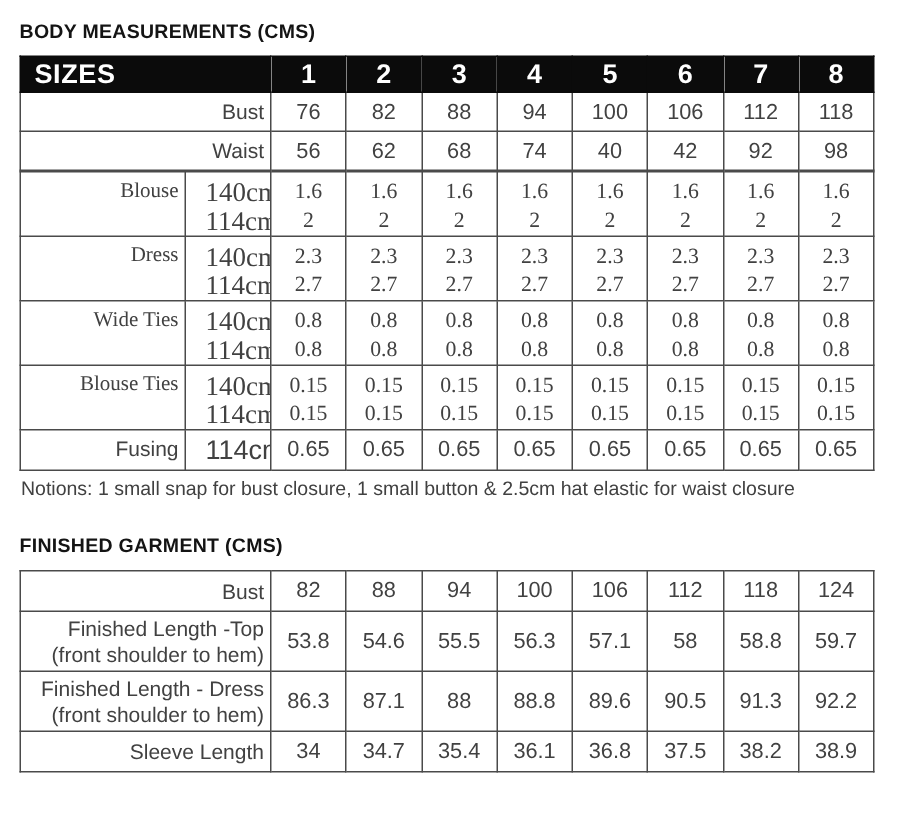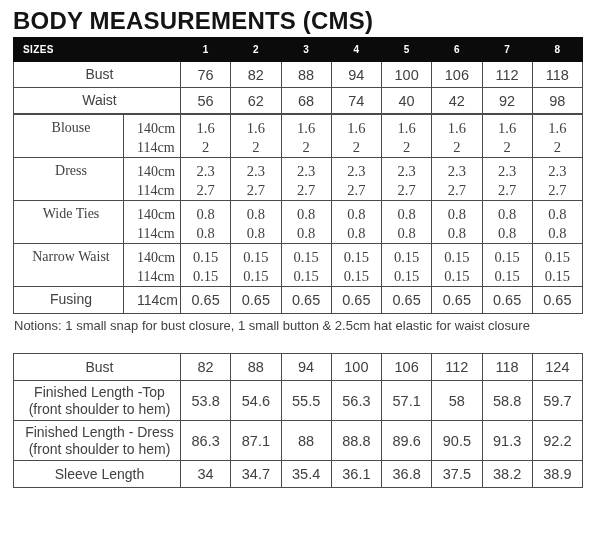--- a/index.html
+++ b/index.html
@@ -14,49 +14,49 @@
   html, body { margin: 0; padding: 0; }
   body {
     width: 600px; height: 550px;
     background: var(--page-bg);
     font-family: "Liberation Sans", sans-serif;
     color: var(--text);
     overflow: hidden;
   }
   .wrap { padding: 10px 0 0 13px; }
   .sec-title {
-    font-size: 24px; line-height: 22px; font-weight: 700;
+    font-size: 13px; line-height: 22px; font-weight: 700;
     color: var(--title); margin: 0 0 5px 0; letter-spacing: 0.2px;
   }
   .sec-title.mt { margin-top: 4px; }
   .sec-title.mt2 { margin-top: 2px; }
   table {
     border-collapse: collapse; table-layout: fixed;
     width: 570px; background: #fff;
   }
   td, th {
     border: 1px solid var(--border);
     font-size: 14.5px; font-weight: 400;
     text-align: center; vertical-align: middle;
     padding: 0; color: var(--text); overflow: hidden;
   }
   tr.h24 { height: 24px; } tr.h25 { height: 26px; }
   tr.h42 { height: 42px; font-family: Liberation Serif, serif; } tr.h27 { height: 27px; }
   tr.h40 { height: 40px; margin-top: 12px; }
   th {
     background: var(--header-bg); color: var(--header-text);
-    border-color: var(--header-bg); font-weight: 700; font-size: 10px;
+    border-color: var(--header-bg); font-weight: 700; font-size: 18px;
   }
   th.lbl { text-align: left; padding-left: 9px; letter-spacing: 0.4px; }
   td.lbl {
-    text-align: center; padding-left: 9px; padding-right: 4px;
+    text-align: right; padding-left: 9px; padding-right: 4px;
     font-size: 14px; line-height: 17px;
   }
   .t2 td.lbl, .t2 td.wid, .t2 td.val { vertical-align: top; padding-top: 4px; }
-  .t2 td.wid { text-align: left; padding-left: 13px; font-size: 14px; }
+  .t2 td.wid { text-align: left; padding-left: 13px; font-size: 18px; }
   .t2 .ln { line-height: 19px; }
   .notions {
     font-size: 13px; line-height: 15px; color: var(--text);
     margin: 4px 0 20px 1px;
   }
 </style>
 </head>
 <body>
 
 <div class="wrap">
@@ -238,21 +238,21 @@
           <td class="val">
             <div class="ln">0.8</div>
             <div class="ln">0.8</div>
           </td>
           <td class="val">
             <div class="ln">0.8</div>
             <div class="ln">0.8</div>
           </td>
         </tr>
         <tr class="h42">
-          <td class="lbl">Narrow Waist</td>
+          <td class="lbl">Blouse Ties</td>
           <td class="wid">
             <div class="ln">140cm</div>
             <div class="ln">114cm</div>
           </td>
           <td class="val">
             <div class="ln">0.15</div>
             <div class="ln">0.15</div>
           </td>
           <td class="val">
             <div class="ln">0.15</div>
@@ -311,20 +311,21 @@
           </td>
           <td class="val">
             <div class="ln">0.65</div>
           </td>
         </tr>
       </tbody>
     </table>
 
   <div class="notions">Notions: 1 small snap for bust closure, 1 small button &amp; 2.5cm hat elastic for waist closure</div>
 
+  <h1 class="sec-title mt2">FINISHED GARMENT (CMS)</h1>
 
   <table class="t3" id="finished-table">
     <colgroup>
         <col style="width:167px">
         <col>
         <col>
         <col>
         <col>
         <col>
         <col>

